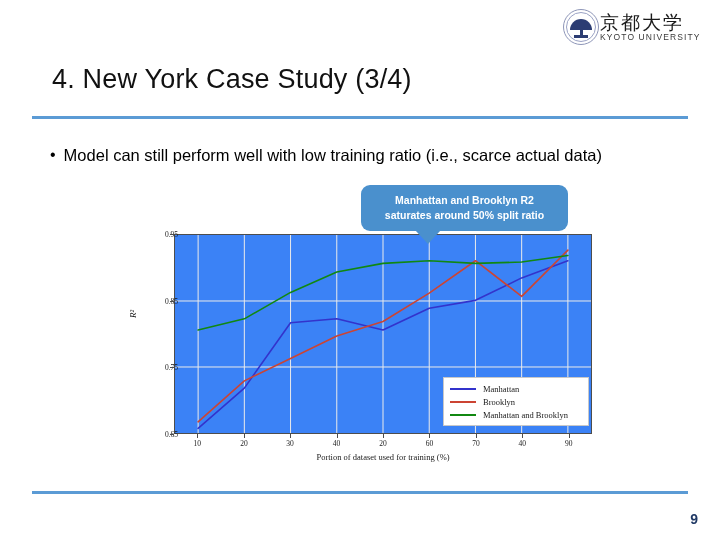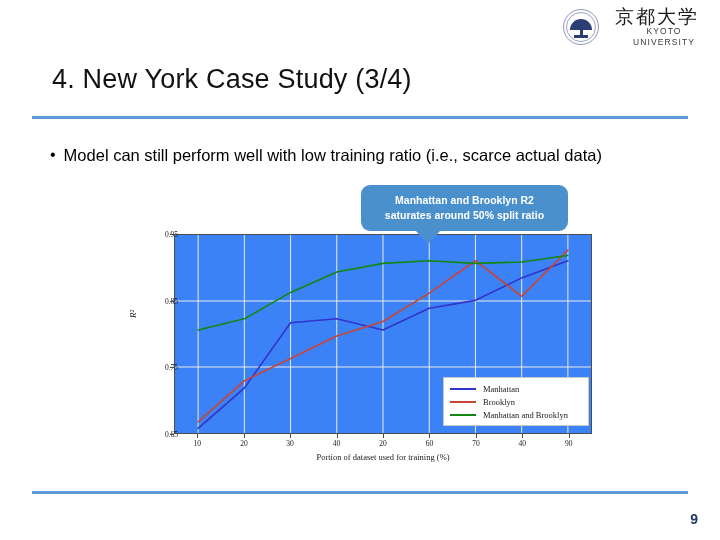--- a/index.html
+++ b/index.html
@@ -61,21 +61,21 @@
   }
   #logo-seal .base {
     position: absolute;
     left: 10px;
     top: 25px;
     width: 14px;
     height: 3px;
     background: #2c3d73;
   }
   #logo-text {
-    margin-left: 16px;
+    margin-left: 1px;
     display: flex;
     flex-direction: column;
     justify-content: center;
   }
   #logo-jp {
     font-family: "DejaVu Sans", sans-serif;
     font-size: 19px;
     letter-spacing: 2px;
     line-height: 20px;
     color: #1a1a1a;

